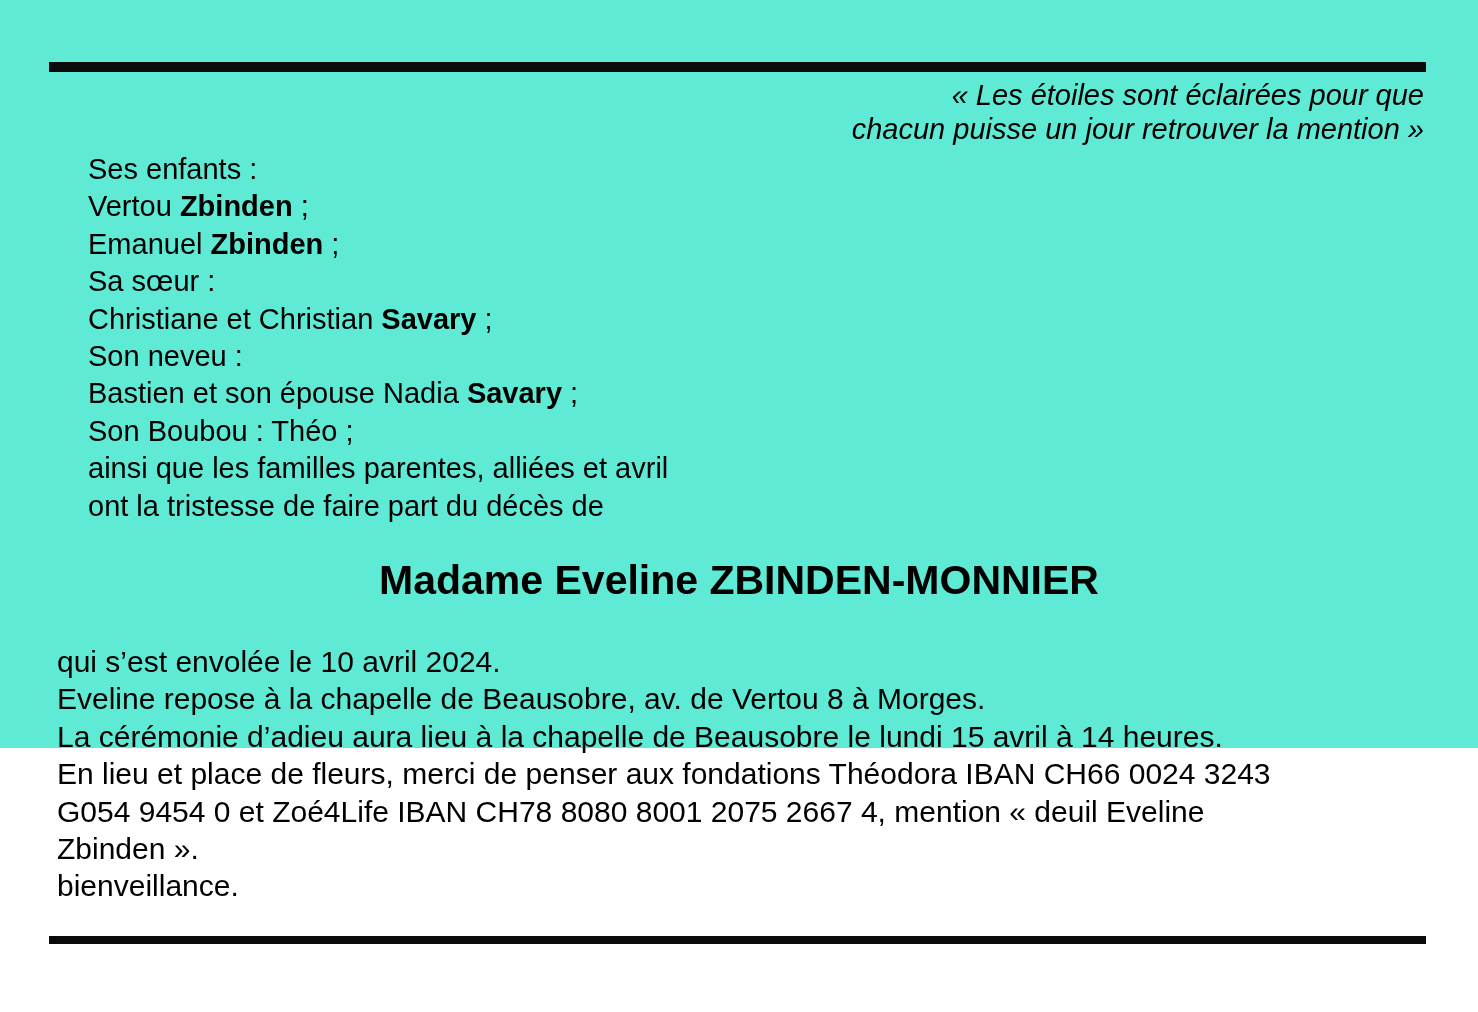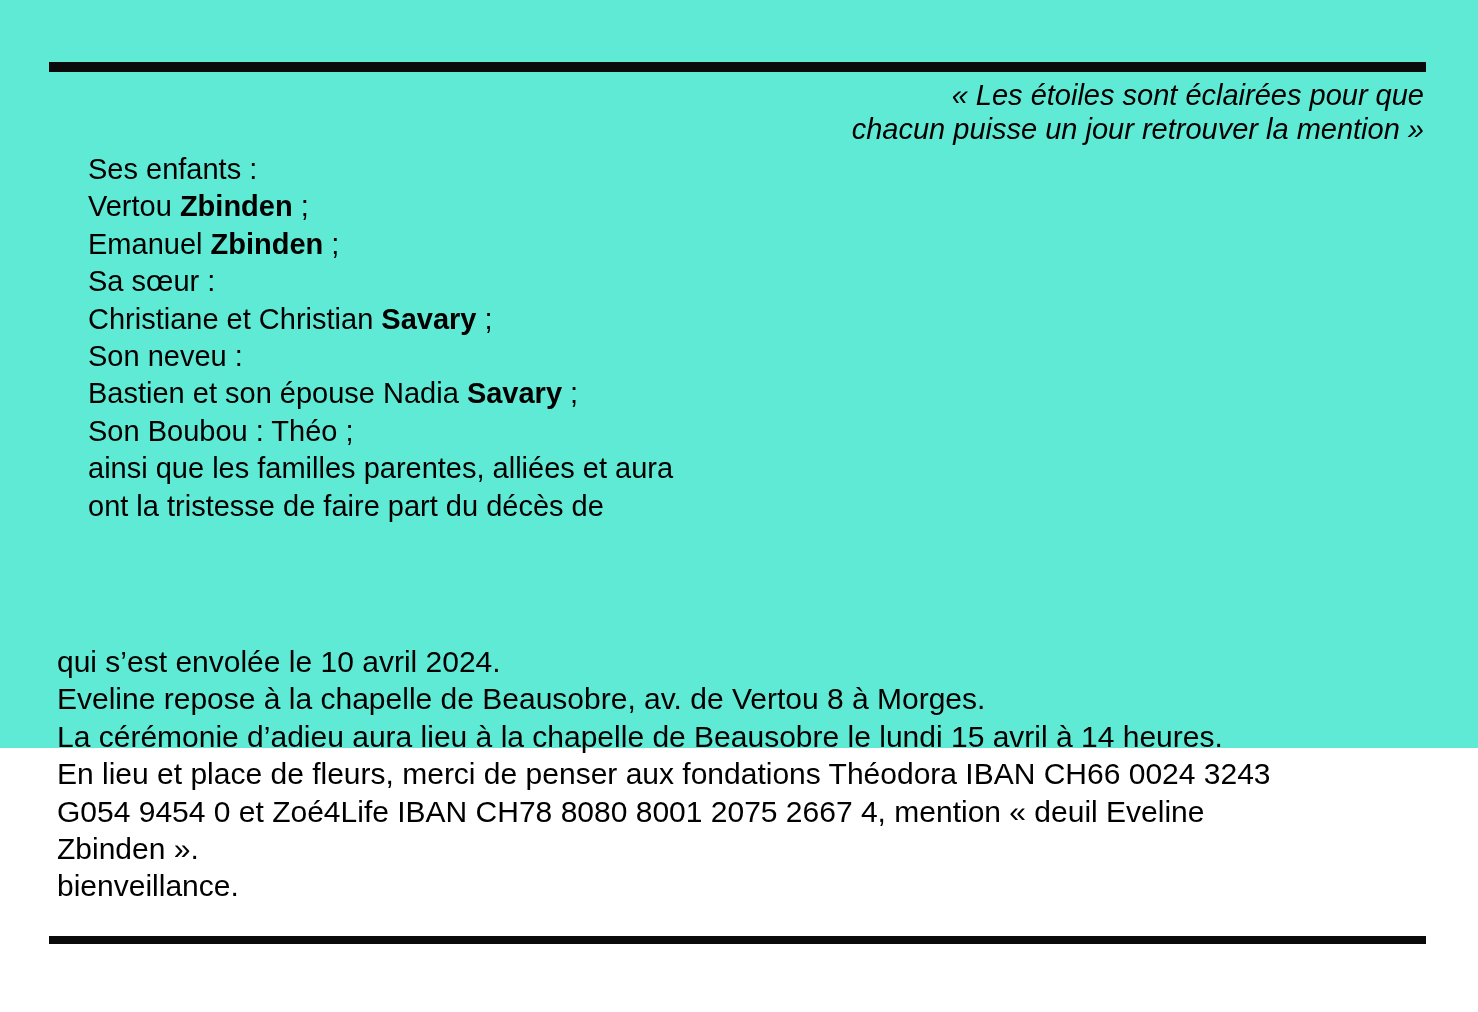--- a/index.html
+++ b/index.html
@@ -79,24 +79,25 @@
 
   <div class="family">
       <div class="line"><span>Ses enfants :</span></div>
       <div class="line"><span>Vertou </span><span class="b">Zbinden</span><span> ;</span></div>
       <div class="line"><span>Emanuel </span><span class="b">Zbinden</span><span> ;</span></div>
       <div class="line"><span>Sa sœur :</span></div>
       <div class="line"><span>Christiane et Christian </span><span class="b">Savary</span><span> ;</span></div>
       <div class="line"><span>Son neveu :</span></div>
       <div class="line"><span>Bastien et son épouse Nadia </span><span class="b">Savary</span><span> ;</span></div>
       <div class="line"><span>Son Boubou : Théo ;</span></div>
-      <div class="line"><span>ainsi que les familles parentes, alliées et aura</span></div>
+      <div class="line"><span>ainsi que les familles parentes, alliées et avril</span></div>
       <div class="line"><span>ont la tristesse de faire part du décès de</span></div>
     </div>
 
+  <div class="title">Madame Eveline ZBINDEN-MONNIER</div>
 
   <div class="body-text">
       <div class="line">qui s’est envolée le 10 avril 2024.</div>
       <div class="line">Eveline repose à la chapelle de Beausobre, av. de Vertou 8 à Morges.</div>
       <div class="line">La cérémonie d’adieu aura lieu à la chapelle de Beausobre le lundi 15 avril à 14 heures.</div>
       <div class="line">En lieu et place de fleurs, merci de penser aux fondations Théodora IBAN CH66 0024 3243</div>
       <div class="line">G054 9454 0 et Zoé4Life IBAN CH78 8080 8001 2075 2667 4, mention « deuil Eveline</div>
       <div class="line">Zbinden ».</div>
       <div class="line">bienveillance.</div>
     </div>

